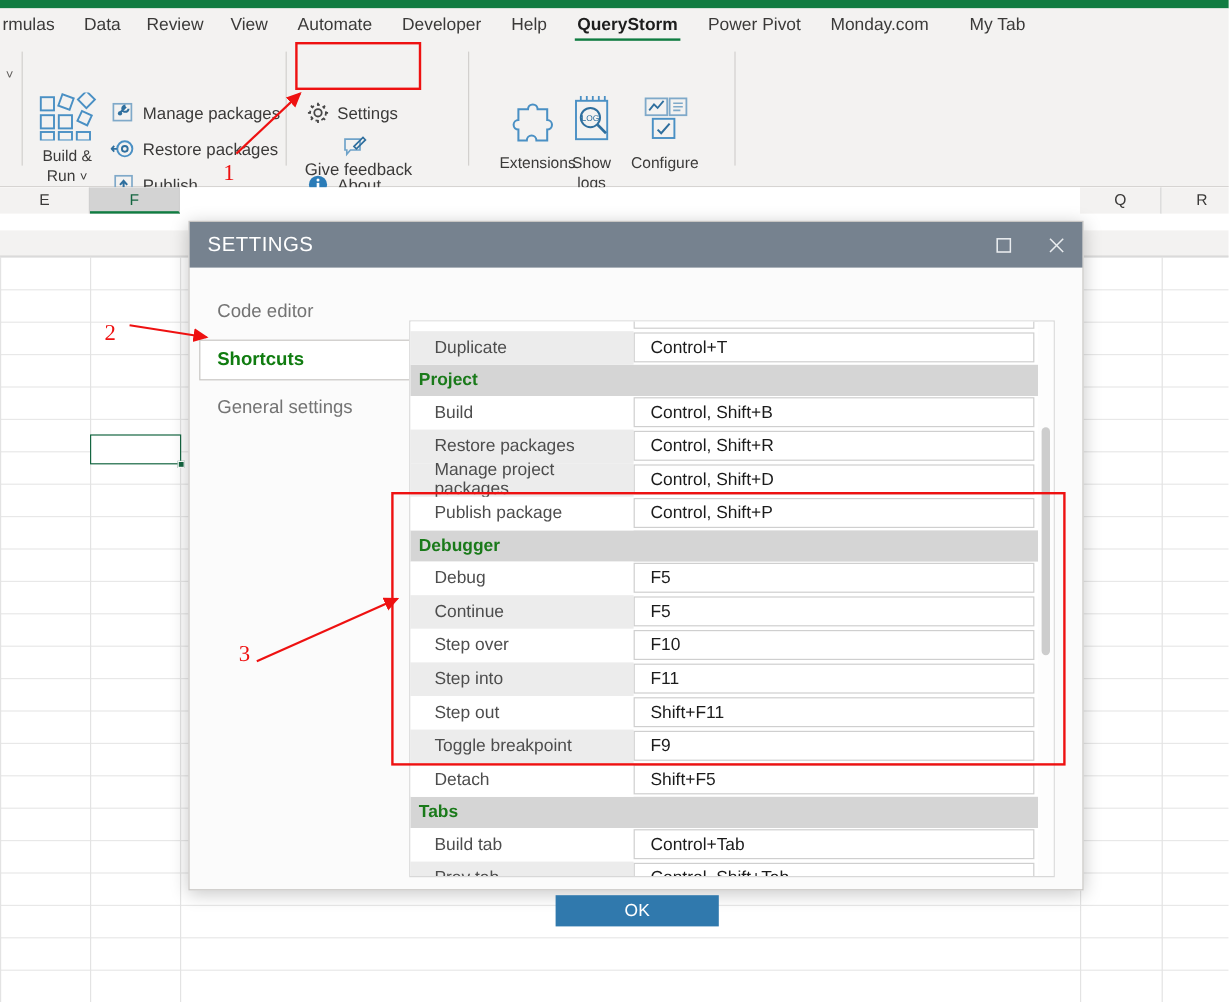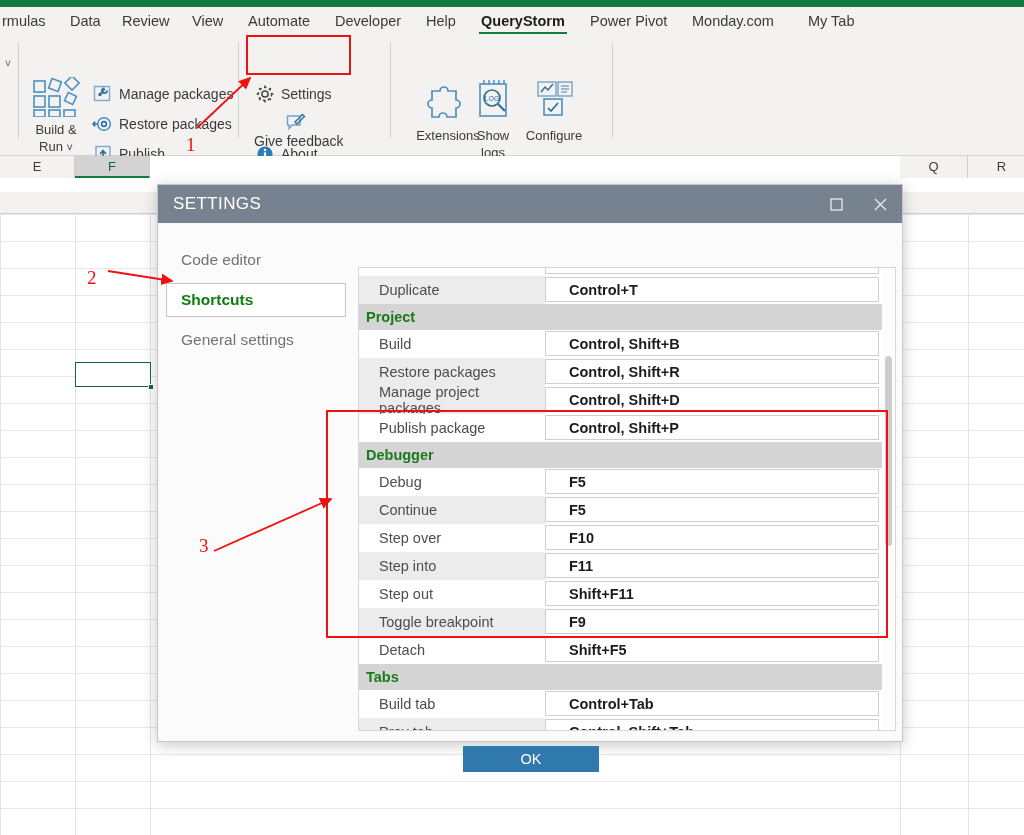--- a/index.html
+++ b/index.html
@@ -119,38 +119,38 @@
     padding-left: 14px; font-size: 15.5px; color: #737373;
     margin-bottom: 6px; border: 1px solid transparent;
   }
   .nav-item.active {
     background: #ffffff; border: 1px solid #c8c6c4;
     color: #107c10; font-weight: bold;
   }
 
   
   .sc-wrap {
-    position: absolute; left: 200px; top: 44px; width: 538px; height: 464px;
+    position: absolute; left: 183px; top: 44px; width: 538px; height: 464px;
     background: #ffffff; border: 1px solid #d8d8d8; overflow: hidden;
   }
   .sc-inner { position: absolute; left: 0; top: -20px; width: 524px; }
   .sc-group {
     height: 26px; line-height: 26px; background: #d5d5d5;
     color: #1a7a1a; font-weight: bold; font-size: 14.5px; padding-left: 7px;
   }
   .sc-row { height: 28px; display: flex; align-items: stretch; }
   .sc-row.alt .sc-name { background: #ececec; }
   .sc-name {
     width: 186px; flex: 0 0 186px; display: flex; align-items: center;
     padding-left: 20px; font-size: 14.5px; color: #4d4d4d; background: #ffffff;
   }
   .sc-val {
     flex: 1; margin: 1px 4px 2px 0; border: 1px solid #cfcfcf;
     background: #ffffff; display: flex; align-items: center;
-    padding-left: 23px; font-size: 14.5px; color: #1b1b1b; font-weight: bold;
+    padding-left: 13px; font-size: 14.5px; color: #1b1b1b;
   }
   .sc-scroll {
     position: absolute; right: 0; top: 0; width: 13px; height: 100%;
     background: #fdfdfd;
   }
   .sc-thumb {
     position: absolute; left: 3px; top: 88px; width: 7px; height: 190px;
     background: #cdcdcd; border-radius: 4px;
   }
 

